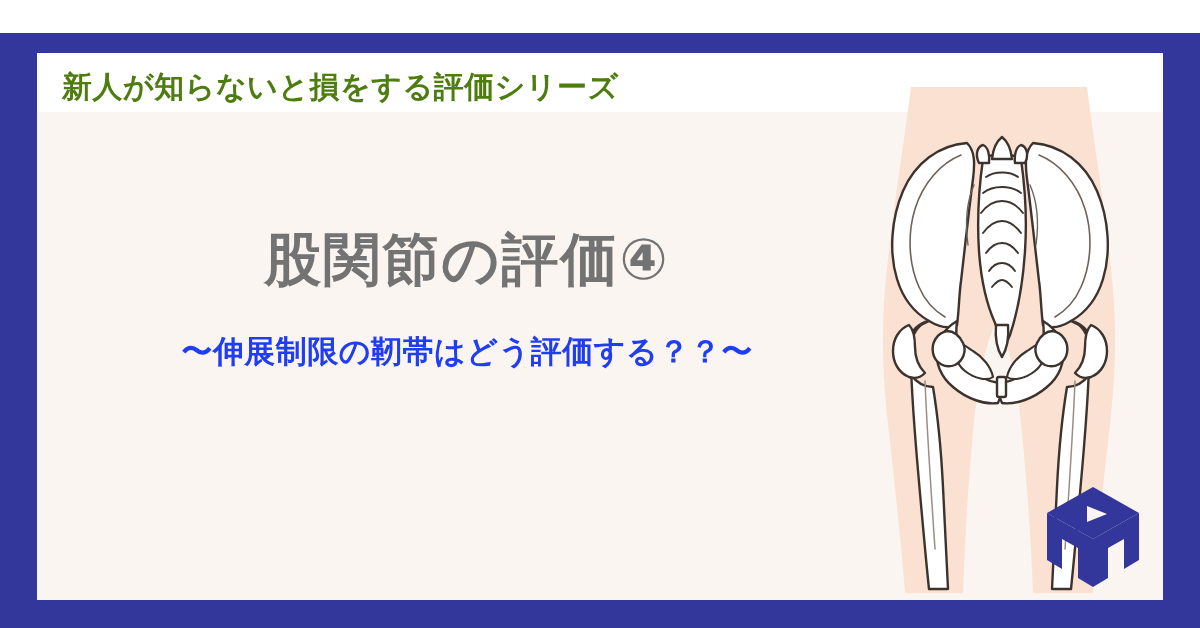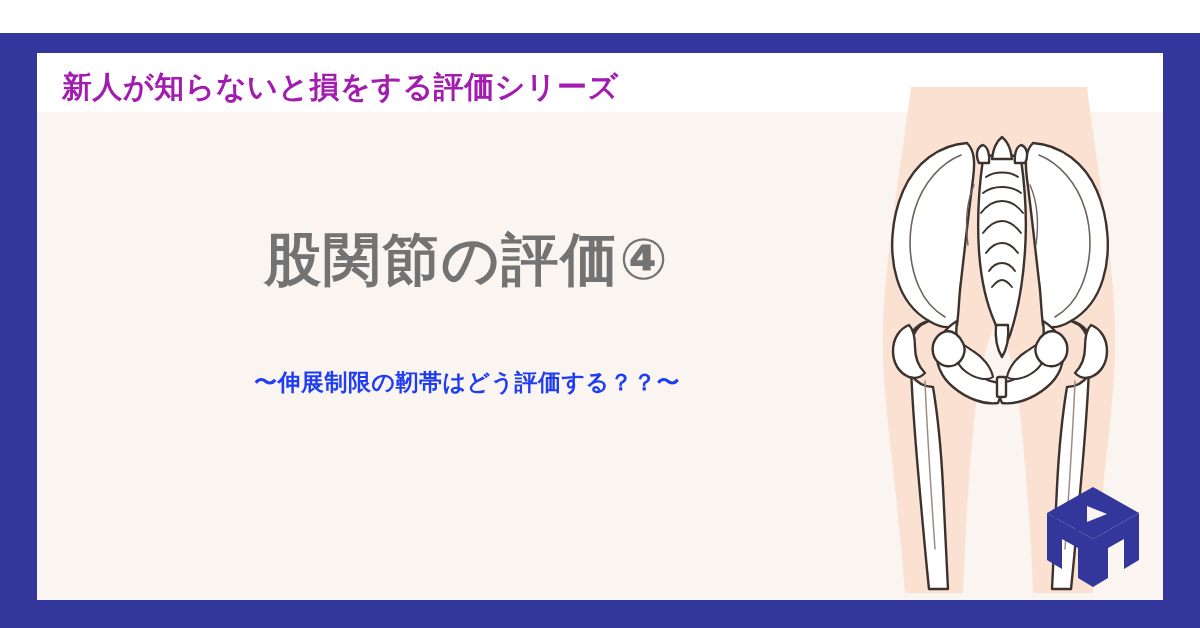--- a/index.html
+++ b/index.html
@@ -53,21 +53,21 @@
     height: 59px;
     background: #FFFFFF;
   }
 
   #series-header {
     position: absolute;
     left: 25px;
     top: 14px;
     font-size: 30px;
     font-weight: 700;
-    color: #a21caf;
+    color: #4d7c0f;
     letter-spacing: 0.5px;
     white-space: nowrap;
     z-index: 6;
   }
 
   
   #anatomy-illustration {
     position: absolute;
     right: 18px;
     top: 28px;
@@ -95,22 +95,22 @@
   #main-title {
     font-size: 57px;
     font-weight: 700;
     color: #737373;
     letter-spacing: 2px;
     line-height: 1.1;
     white-space: nowrap;
   }
 
   #subtitle {
-    margin-top: 76px;
-    font-size: 23px;
+    margin-top: 40px;
+    font-size: 31px;
     font-weight: 700;
     color: #1F3DF2;
     letter-spacing: 0.5px;
     white-space: nowrap;
   }
 
   
   #brand-logo {
     position: absolute;
     left: 1008px;

